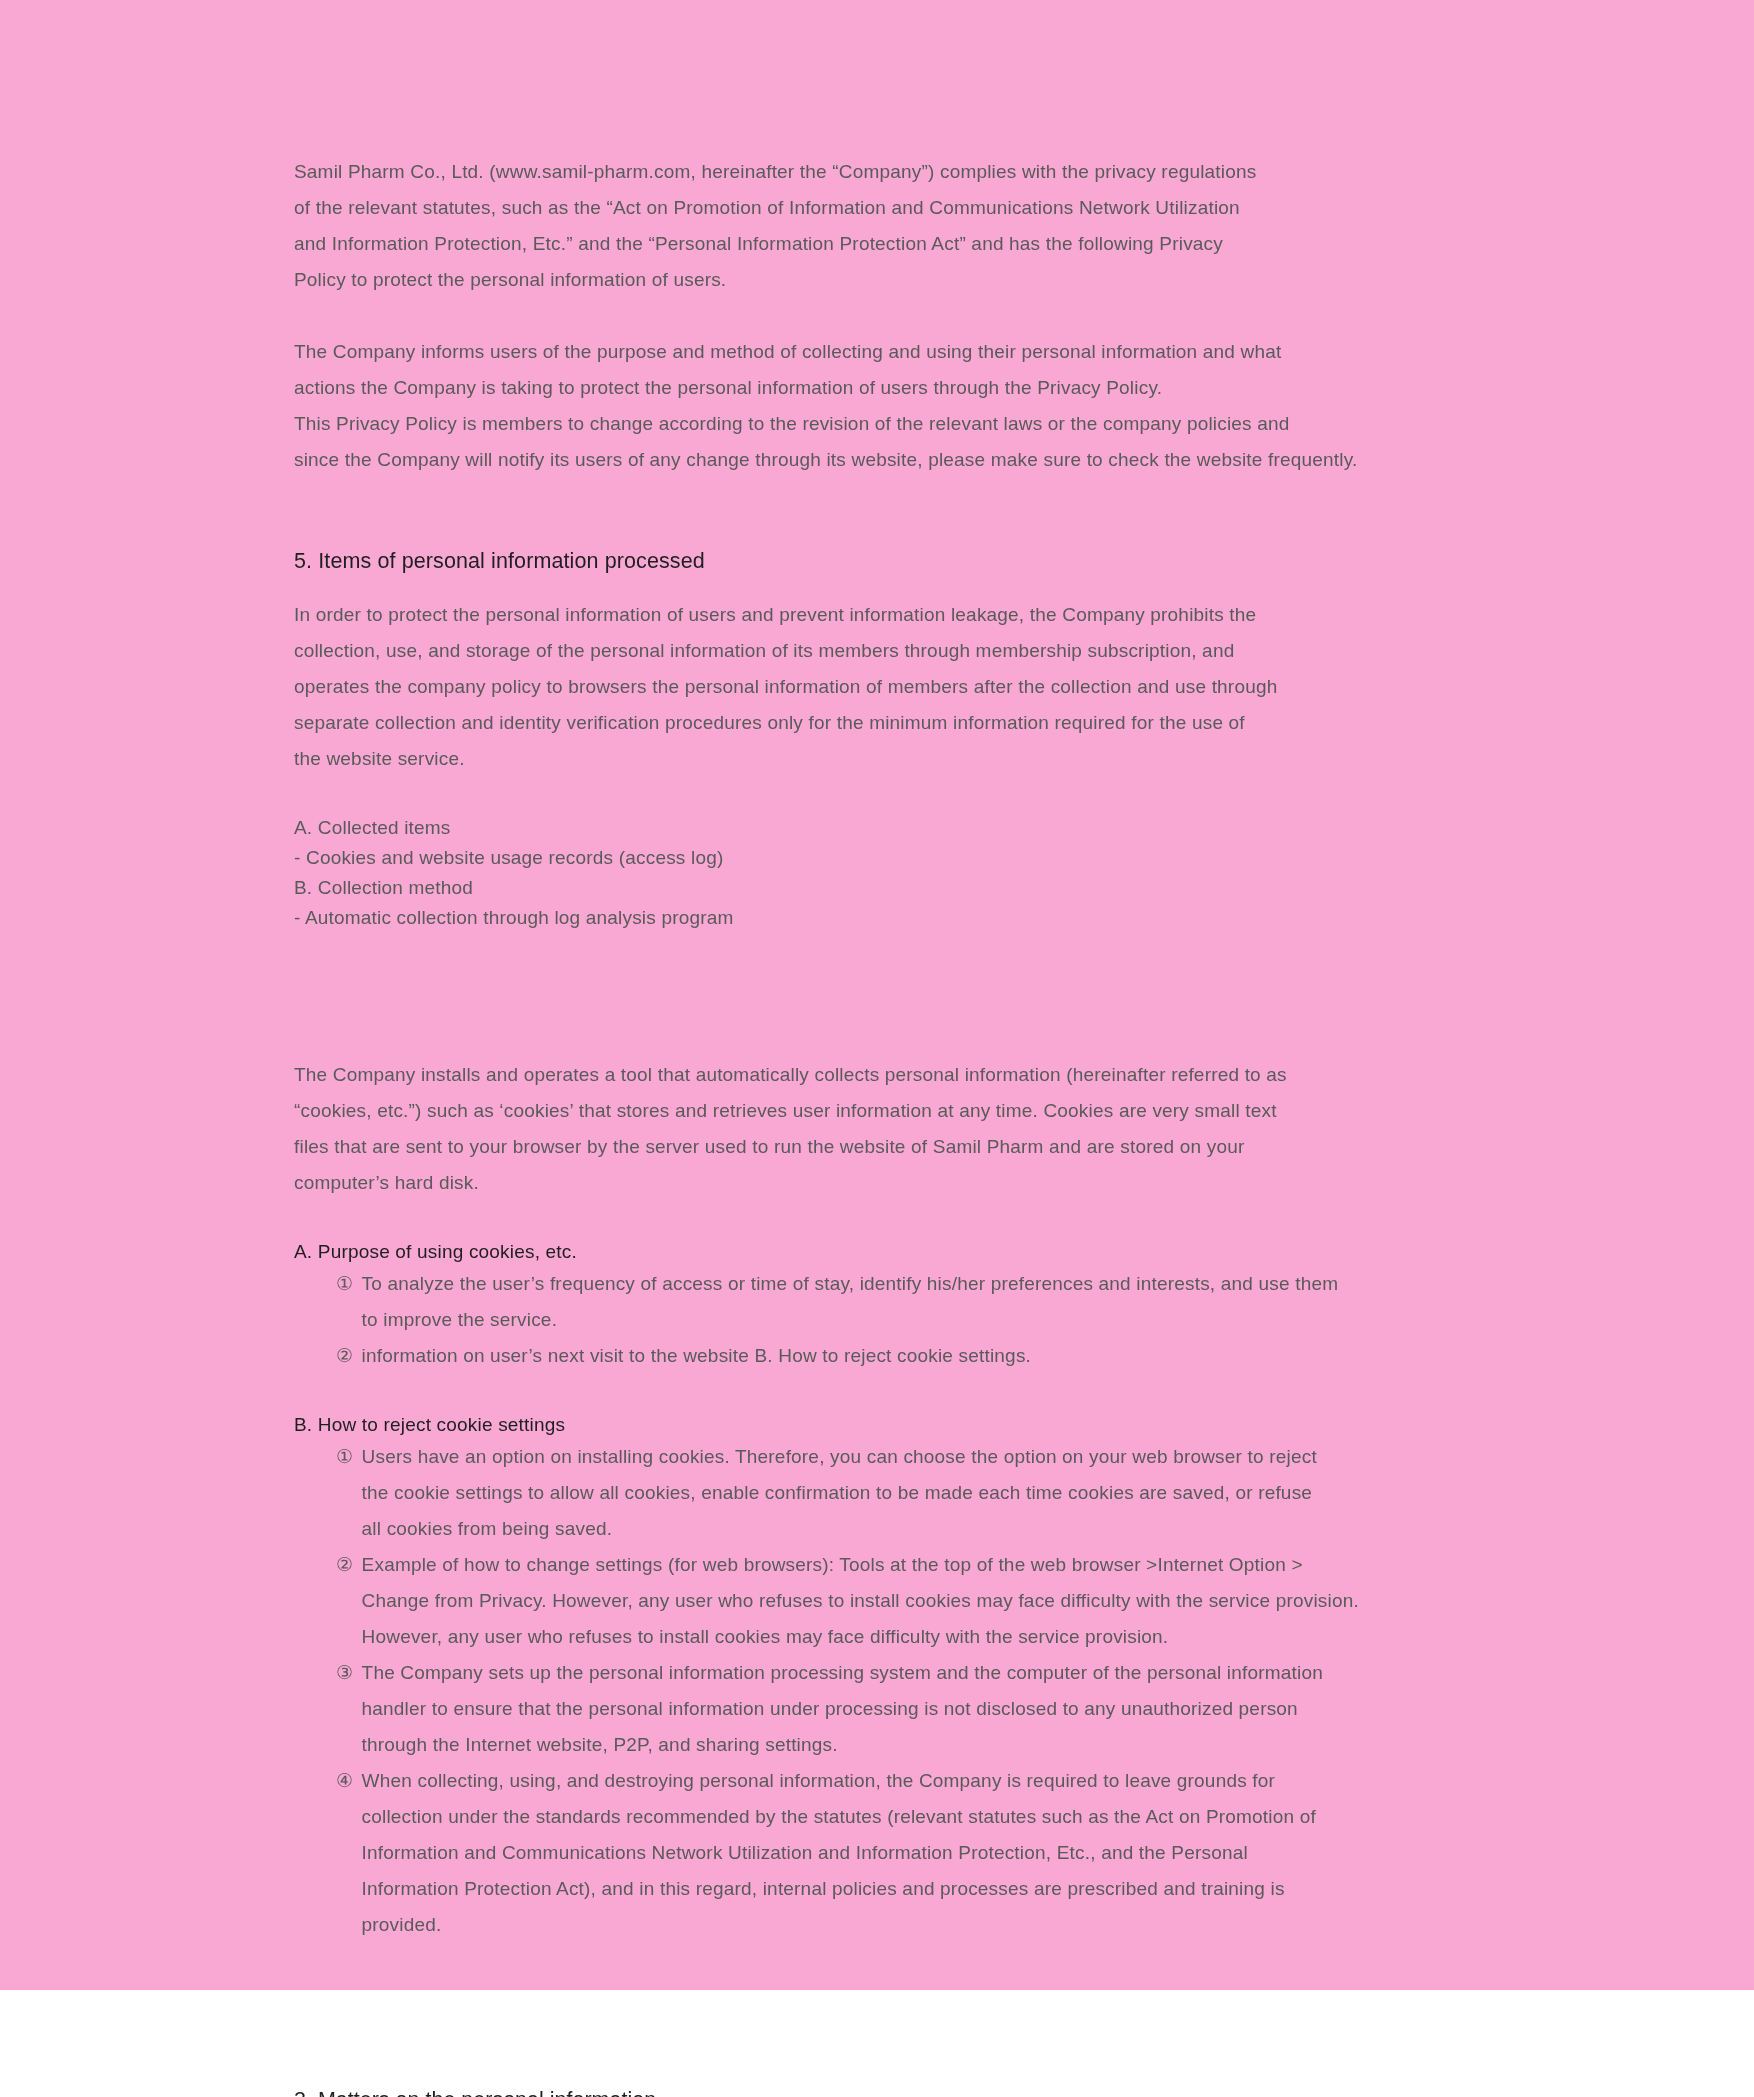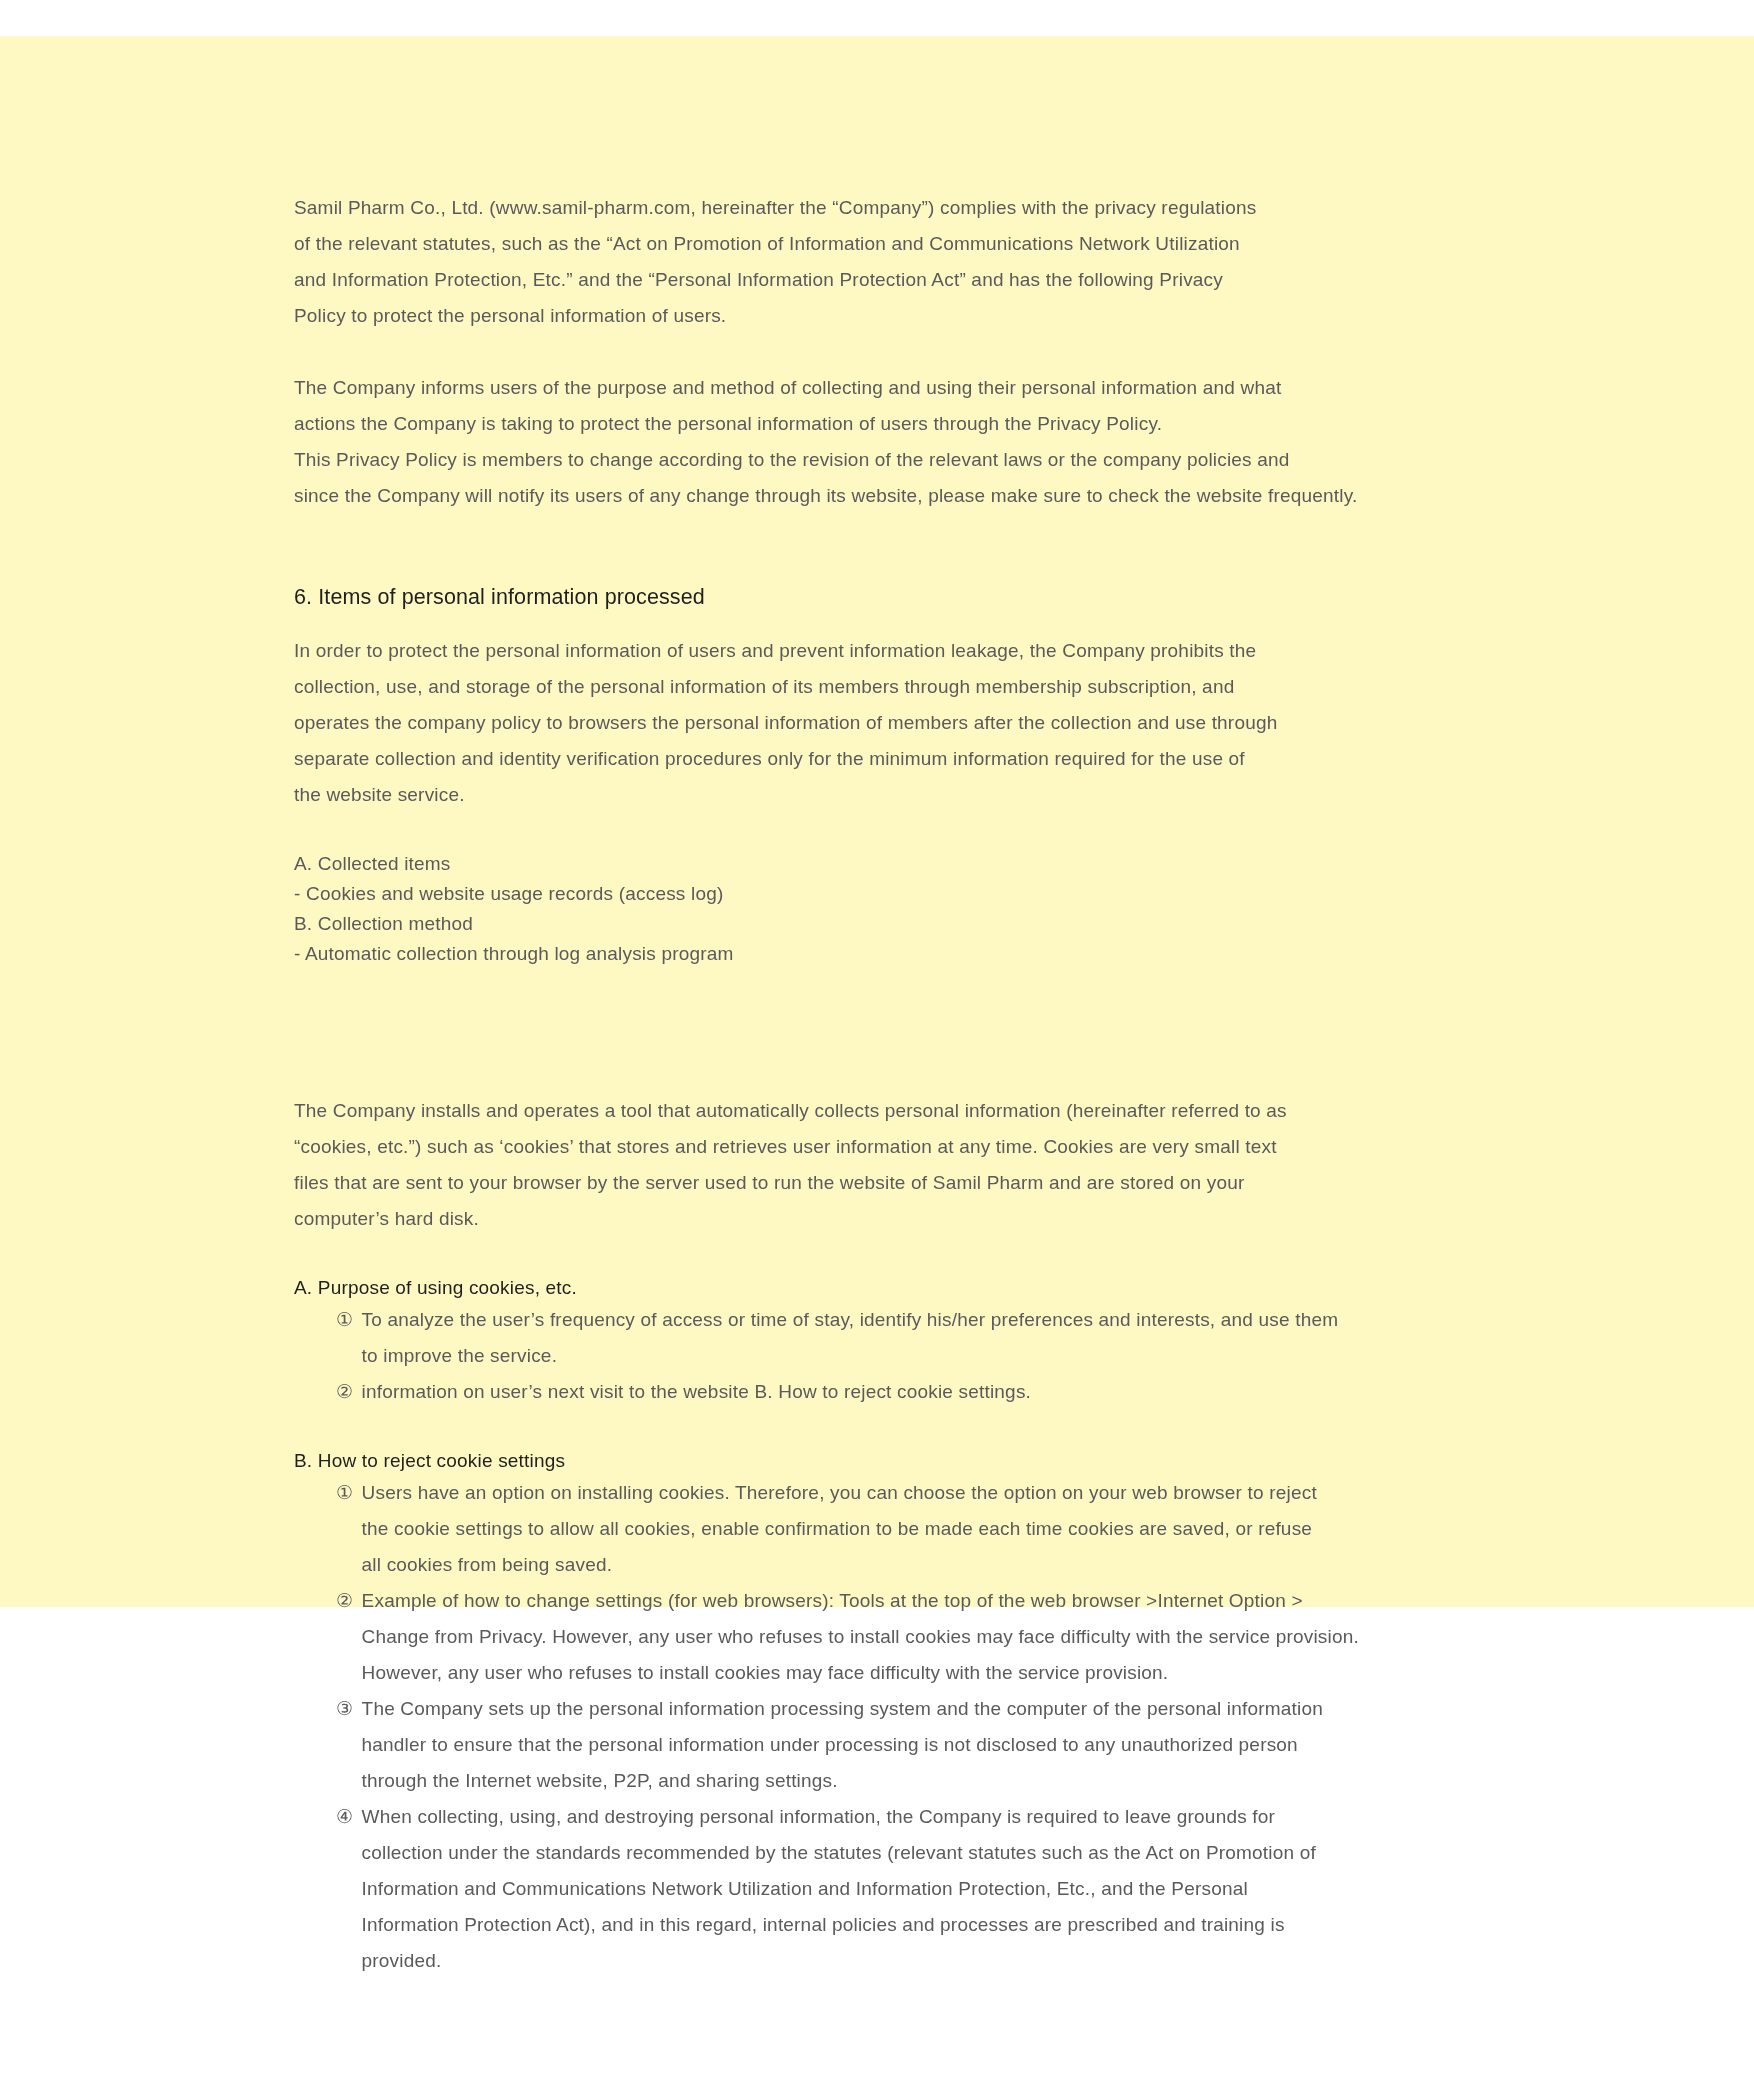--- a/index.html
+++ b/index.html
@@ -14,23 +14,22 @@
     overflow: hidden;
     font-family: "Liberation Sans", sans-serif;
     -webkit-font-smoothing: antialiased;
   }
 
   .page {
     position: absolute;
     left: 0;
     top: 0;
     width: 1754px;
-    height: 1571px;
-    background: #fef9c3;
-    margin-top: 36px;
+    height: 1990px;
+    background: #f9a8d4;
   }
 
   .content {
     position: absolute;
     left: 294px;
     top: 154px;
     width: 1122px;
   }
 
   
@@ -148,21 +147,21 @@
 
     <p class="para">
       <span class="para-line">The Company informs users of the purpose and method of collecting and using their personal information and what</span>
       <span class="para-line">actions the Company is taking to protect the personal information of users through the Privacy Policy.</span>
       <span class="para-line">This Privacy Policy is members to change according to the revision of the relevant laws or the company policies and</span>
       <span class="para-line">since the Company will notify its users of any change through its website, please make sure to check the website frequently.</span>
     </p>
 
     <div class="block-gap-lg"></div>
 
-    <h2 class="section-heading">6. Items of personal information processed</h2>
+    <h2 class="section-heading">5. Items of personal information processed</h2>
 
     <div class="block-gap-xs"></div>
 
     <p class="para">
       <span class="para-line">In order to protect the personal information of users and prevent information leakage, the Company prohibits the</span>
       <span class="para-line">collection, use, and storage of the personal information of its members through membership subscription, and</span>
       <span class="para-line">operates the company policy to browsers the personal information of members after the collection and use through</span>
       <span class="para-line">separate collection and identity verification procedures only for the minimum information required for the use of</span>
       <span class="para-line">the website service.</span>
     </p>

